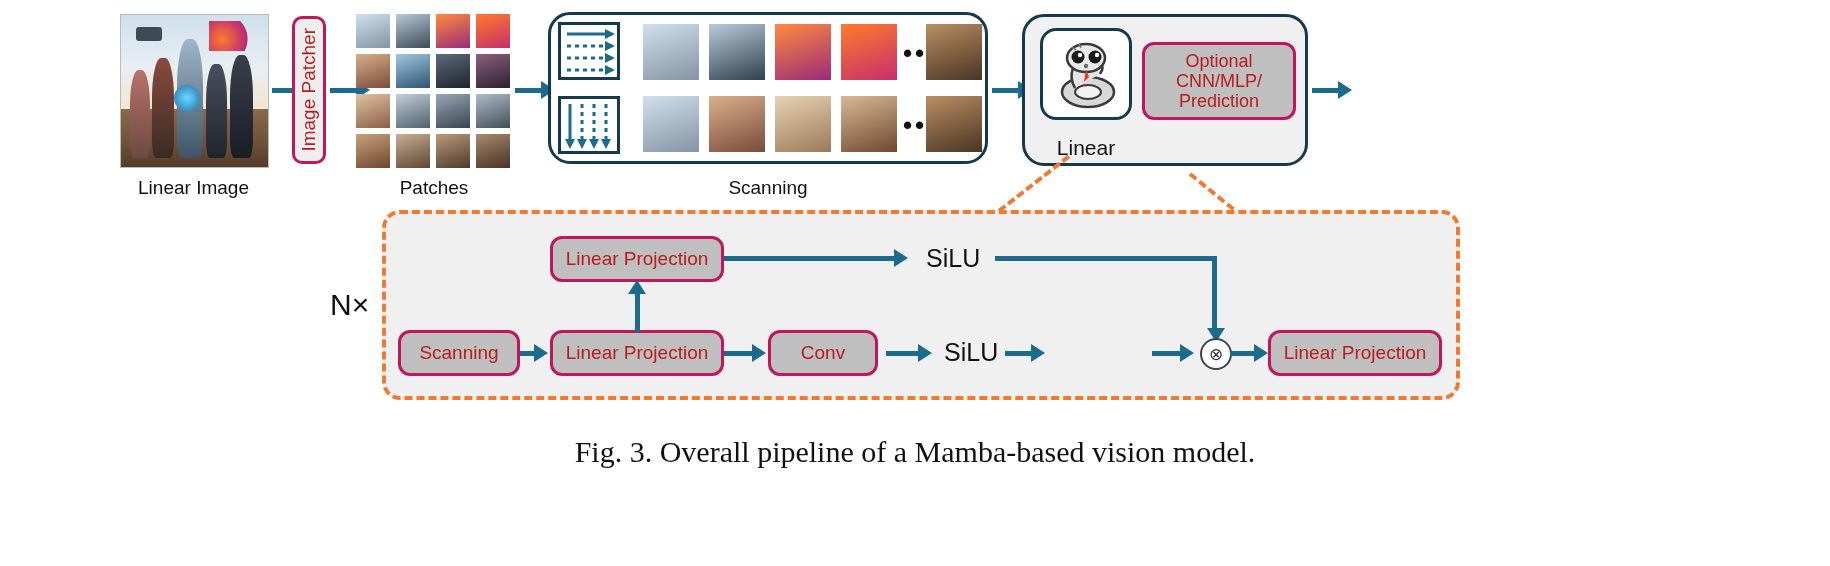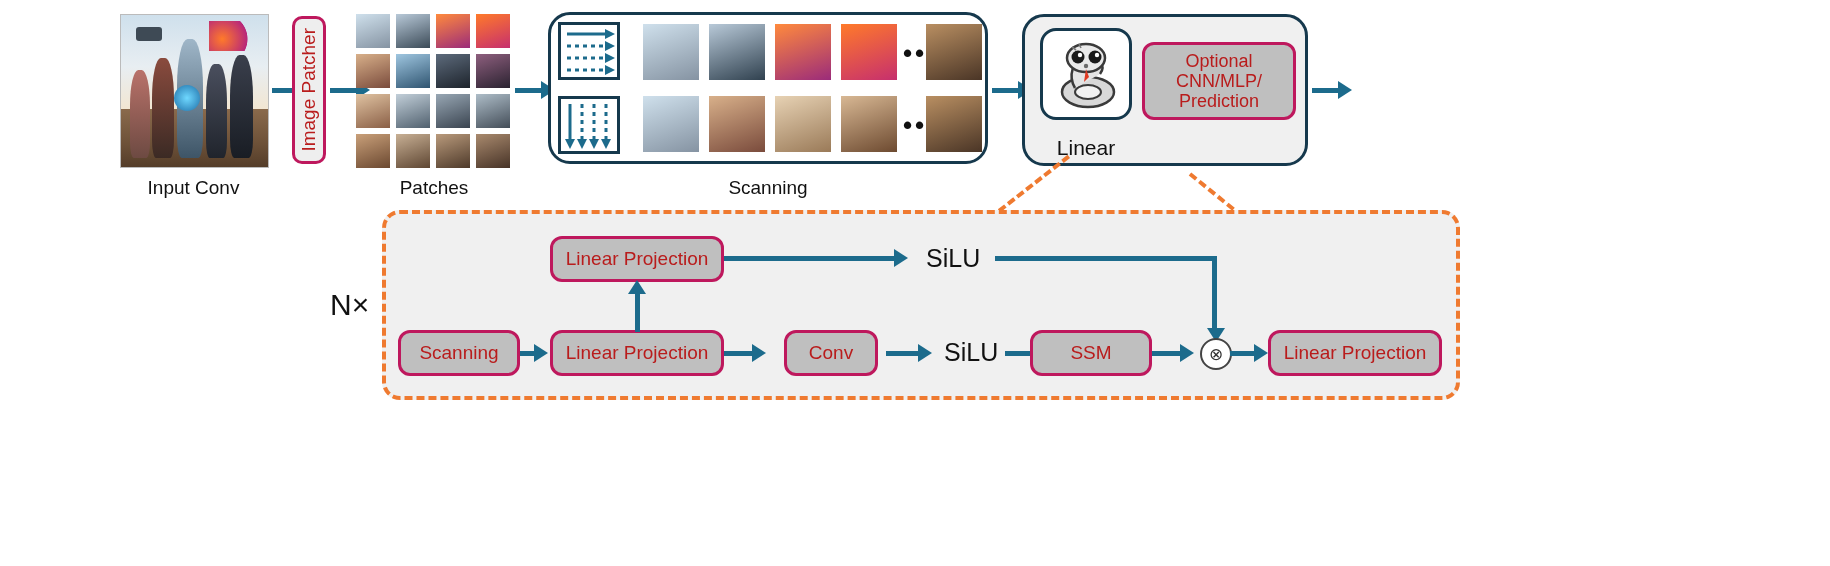--- a/index.html
+++ b/index.html
@@ -107,21 +107,21 @@
     <div class="fig" style="left:21%;width:15%;height:66%;background:linear-gradient(#8a4b3e,#3b2a24);"></div>
     <div class="fig" style="left:38%;width:18%;height:78%;background:linear-gradient(#9fb6c8,#3e5567);"></div>
     <div class="fig" style="left:58%;width:14%;height:62%;background:linear-gradient(#4a4f5e,#20242c);"></div>
     <div class="fig" style="left:74%;width:16%;height:68%;background:linear-gradient(#3a3f4c,#191d24);"></div>
     <div class="abs" style="left:10%;top:8%;width:26px;height:14px;background:#3e4a55;border-radius:3px;"></div>
     <div class="abs" style="left:60%;top:4%;width:44px;height:30px;
          background:radial-gradient(circle at 30% 60%, #ff7a2a, #b8277a 70%, rgba(0,0,0,0) 72%);"></div>
     <div class="abs" style="left:36%;top:46%;width:26px;height:26px;border-radius:50%;
          background:radial-gradient(circle,#6fd8ff,#1e6fa8);"></div>
   </div>
-  <div class="caption-lbl" style="left:120px;top:177px;width:147px;text-align:center;">Input Conv</div>
+  <div class="caption-lbl" style="left:120px;top:177px;width:147px;text-align:center;">Linear Image</div>
 
   <div class="hline" style="left:272px;top:88px;width:26px;"></div>
   <div class="ahead-r" style="left:296px;top:81px;"></div>
 
   <div class="node light" style="left:292px;top:16px;width:34px;height:148px;border-radius:10px;">
     <span class="vert" style="font-size:19px;">Image Patcher</span>
   </div>
 
   <div class="hline" style="left:330px;top:88px;width:28px;"></div>
   <div class="ahead-r" style="left:356px;top:81px;"></div>
@@ -266,44 +266,42 @@
   <div class="node grey" style="left:550px;top:330px;width:174px;height:46px;font-size:19px;">
     <span>Linear Projection</span>
   </div>
 
   <div class="vline" style="left:635px;top:292px;height:40px;"></div>
   <div class="ahead-u" style="left:628px;top:280px;"></div>
 
   <div class="hline" style="left:724px;top:351px;width:30px;"></div>
   <div class="ahead-r" style="left:752px;top:344px;"></div>
 
-  <div class="node grey" style="left:768px;top:330px;width:94px;height:46px;font-size:19px;margin-left:16px;">
+  <div class="node grey" style="left:768px;top:330px;width:110px;height:46px;font-size:19px;">
     <span>Conv</span>
   </div>
 
   <div class="hline" style="left:886px;top:351px;width:34px;"></div>
   <div class="ahead-r" style="left:918px;top:344px;"></div>
 
   <div class="caption-lbl" style="left:944px;top:338px;font-size:25px;">SiLU</div>
 
   <div class="hline" style="left:1005px;top:351px;width:28px;"></div>
   <div class="ahead-r" style="left:1031px;top:344px;"></div>
 
-  <div class="node grey" style="left:1030px;top:330px;width:122px;height:46px;font-size:19px;">
-    <span>SSM</span>
-  </div>
 
   <div class="hline" style="left:1152px;top:351px;width:30px;"></div>
   <div class="ahead-r" style="left:1180px;top:344px;"></div>
 
   <div class="mult" style="left:1200px;top:338px;">
     <span>⊗</span>
   </div>
 
   <div class="hline" style="left:1230px;top:351px;width:26px;"></div>
   <div class="ahead-r" style="left:1254px;top:344px;"></div>
 
   <div class="node grey" style="left:1268px;top:330px;width:174px;height:46px;font-size:19px;">
     <span>Linear Projection</span>
   </div>
 
+  <div class="figcap" style="top:435px;">Fig. 3.  Overall pipeline of a Mamba-based vision model.</div>
 
 </div>
 
 </body></html>

